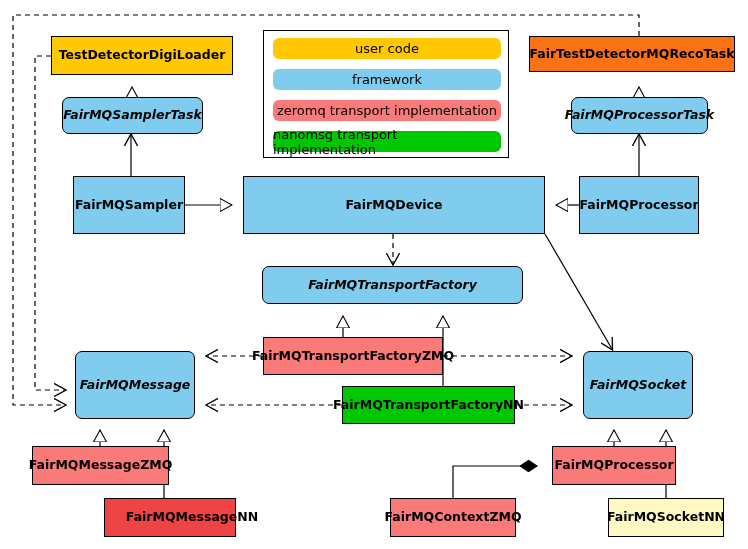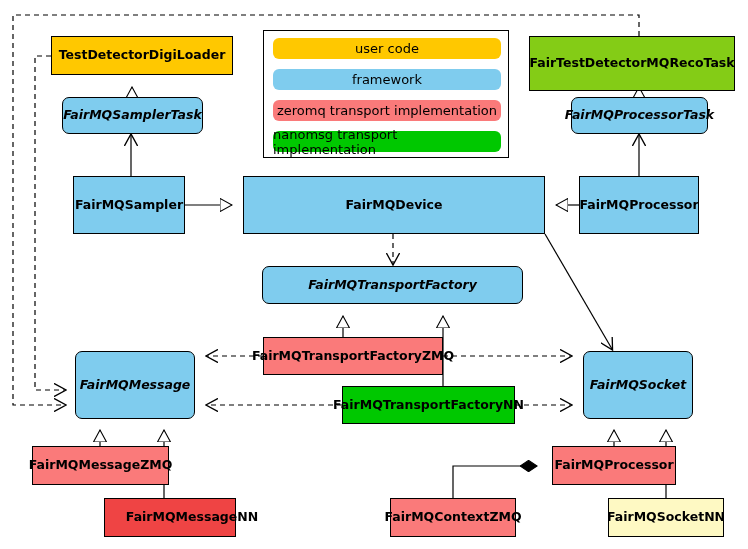--- a/index.html
+++ b/index.html
@@ -105,21 +105,21 @@
       <span>nanomsg transport implementation</span>
     </div>
   </div>
 
   <div id="node-layer">
       <div class="node" style="left: 51px; top: 36px; width: 182px; height: 39px; background: rgb(255, 200, 0);">TestDetectorDigiLoader</div>
       <div class="node abstract" style="left: 62px; top: 97px; width: 141px; height: 37px; background: rgb(127, 204, 238);">FairMQSamplerTask</div>
       <div class="node" style="left: 73px; top: 176px; width: 112px; height: 58px; background: rgb(127, 204, 238);">FairMQSampler</div>
       <div class="node" style="left: 243px; top: 176px; width: 302px; height: 58px; background: rgb(127, 204, 238);">FairMQDevice</div>
       <div class="node" style="left: 579px; top: 176px; width: 120px; height: 58px; background: rgb(127, 204, 238);">FairMQProcessor</div>
-      <div class="node" style="left: 529px; top: 36px; width: 206px; height: 55px; background: #84cc16;">FairTestDetectorMQRecoTask</div>
+      <div class="node" style="left: 529px; top: 36px; width: 206px; height: 36px; background: #f97316;">FairTestDetectorMQRecoTask</div>
       <div class="node abstract" style="left: 571px; top: 97px; width: 137px; height: 37px; background: rgb(127, 204, 238);">FairMQProcessorTask</div>
       <div class="node abstract" style="left: 262px; top: 266px; width: 261px; height: 38px; background: rgb(127, 204, 238);">FairMQTransportFactory</div>
       <div class="node" style="left: 263px; top: 337px; width: 180px; height: 38px; background: rgb(250, 122, 122);">FairMQTransportFactoryZMQ</div>
       <div class="node" style="left: 342px; top: 386px; width: 173px; height: 38px; background: rgb(0, 200, 0);">FairMQTransportFactoryNN</div>
       <div class="node abstract" style="left: 75px; top: 351px; width: 120px; height: 68px; background: rgb(127, 204, 238);">FairMQMessage</div>
       <div class="node" style="left: 32px; top: 446px; width: 137px; height: 39px; background: rgb(250, 122, 122);">FairMQMessageZMQ</div>
       <div class="node" style="left: 104px; top: 498px; width: 132px; height: 39px; background: #ef4444; padding-left: 44px;">FairMQMessageNN</div>
       <div class="node abstract" style="left: 583px; top: 351px; width: 110px; height: 68px; background: rgb(127, 204, 238);">FairMQSocket</div>
       <div class="node" style="left: 552px; top: 446px; width: 124px; height: 39px; background: rgb(250, 122, 122);">FairMQProcessor</div>
       <div class="node" style="left: 608px; top: 498px; width: 116px; height: 39px; background: #fef9c3;">FairMQSocketNN</div>

